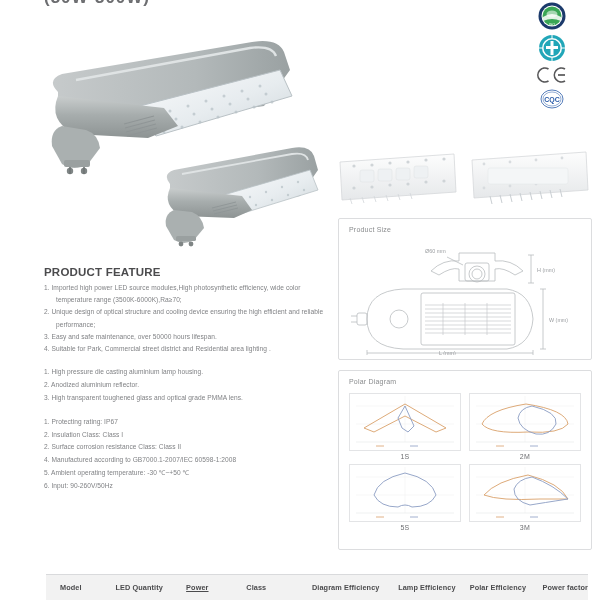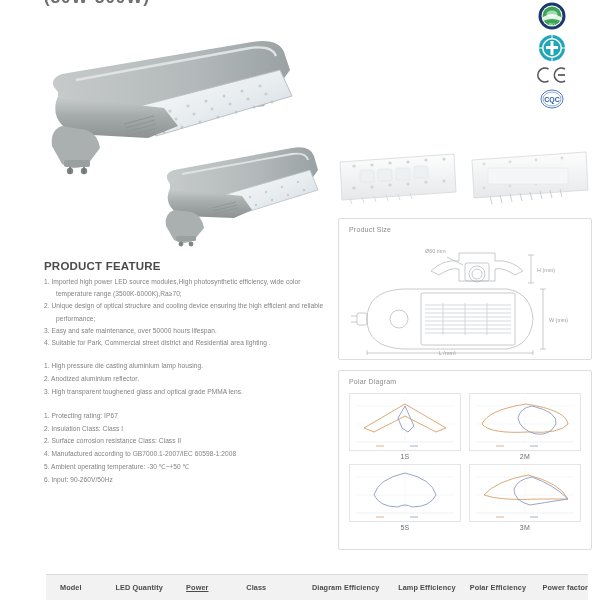--- a/index.html
+++ b/index.html
@@ -48,21 +48,21 @@
     top: 12px;
     width: 320px;
     height: 240px;
   }
   .lamp-primary { position: absolute; left: 18px; top: 22px; }
   .lamp-secondary { position: absolute; left: 140px; top: 128px; }
 
   #specs {
     position: absolute;
     left: 44px;
-    top: 260px;
+    top: 266px;
     width: 290px;
   }
   .spec-heading {
     font-size: 11.5px;
     font-weight: bold;
     color: #4b4b4d;
     letter-spacing: .2px;
     margin: 0 0 4px 0;
   }
   .spec-block { margin-bottom: 11px; }

